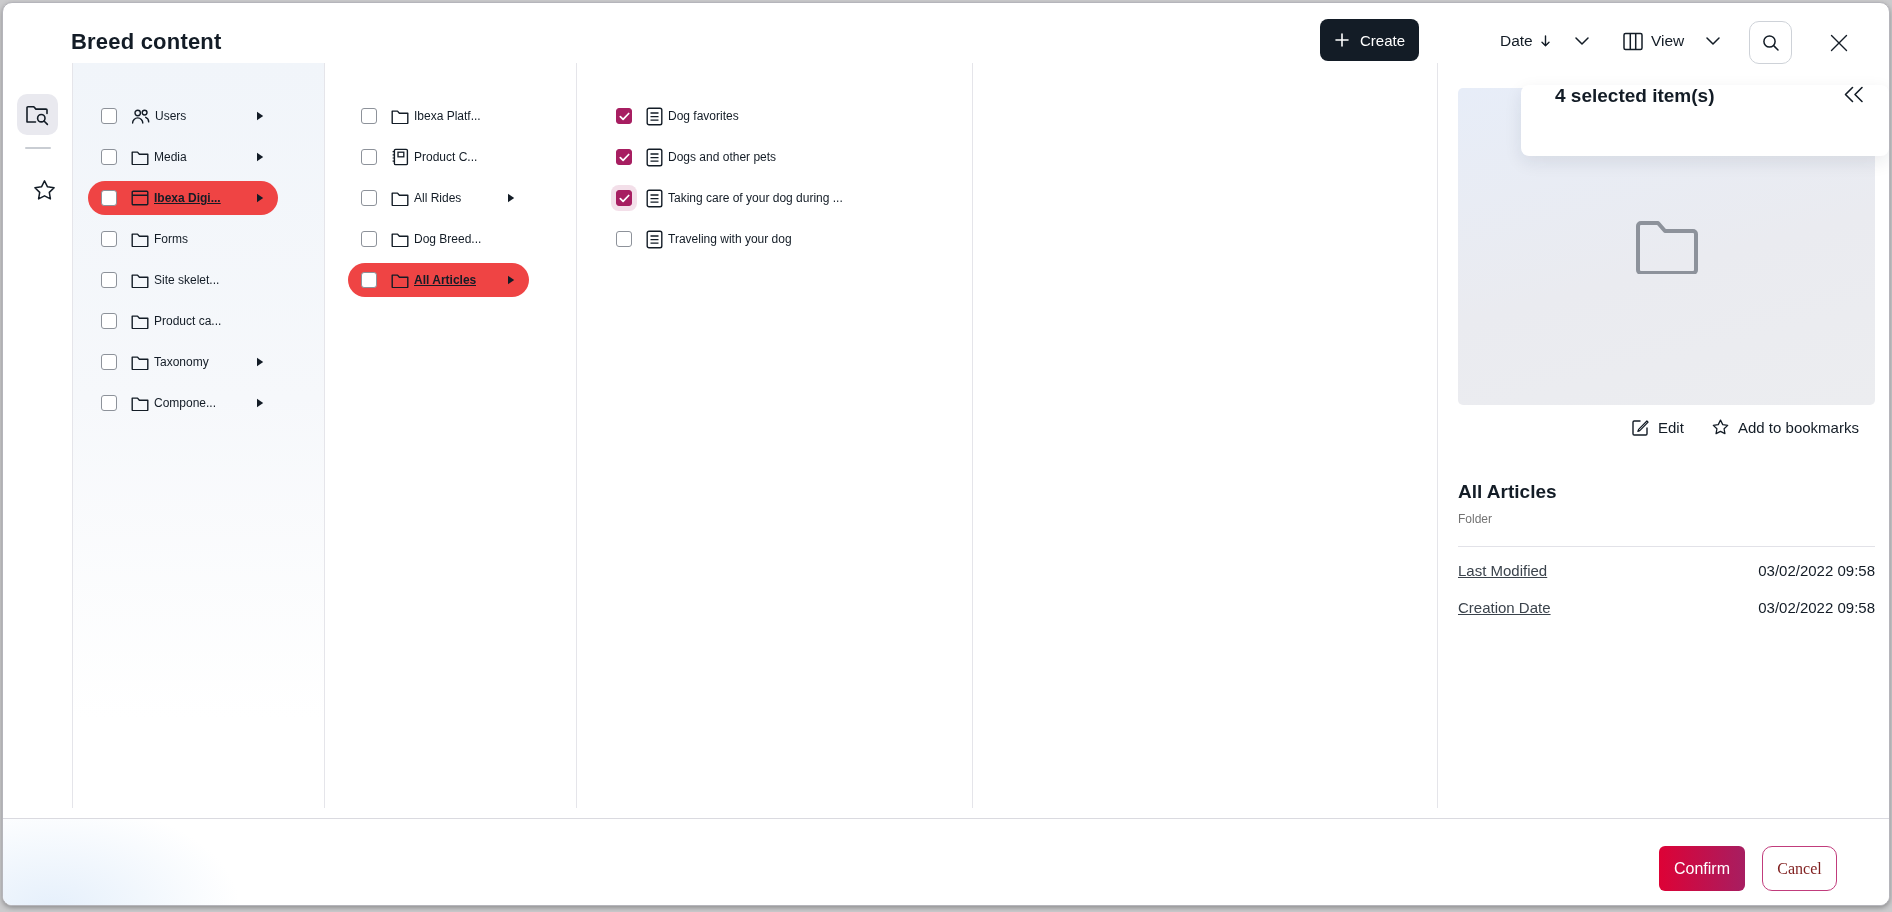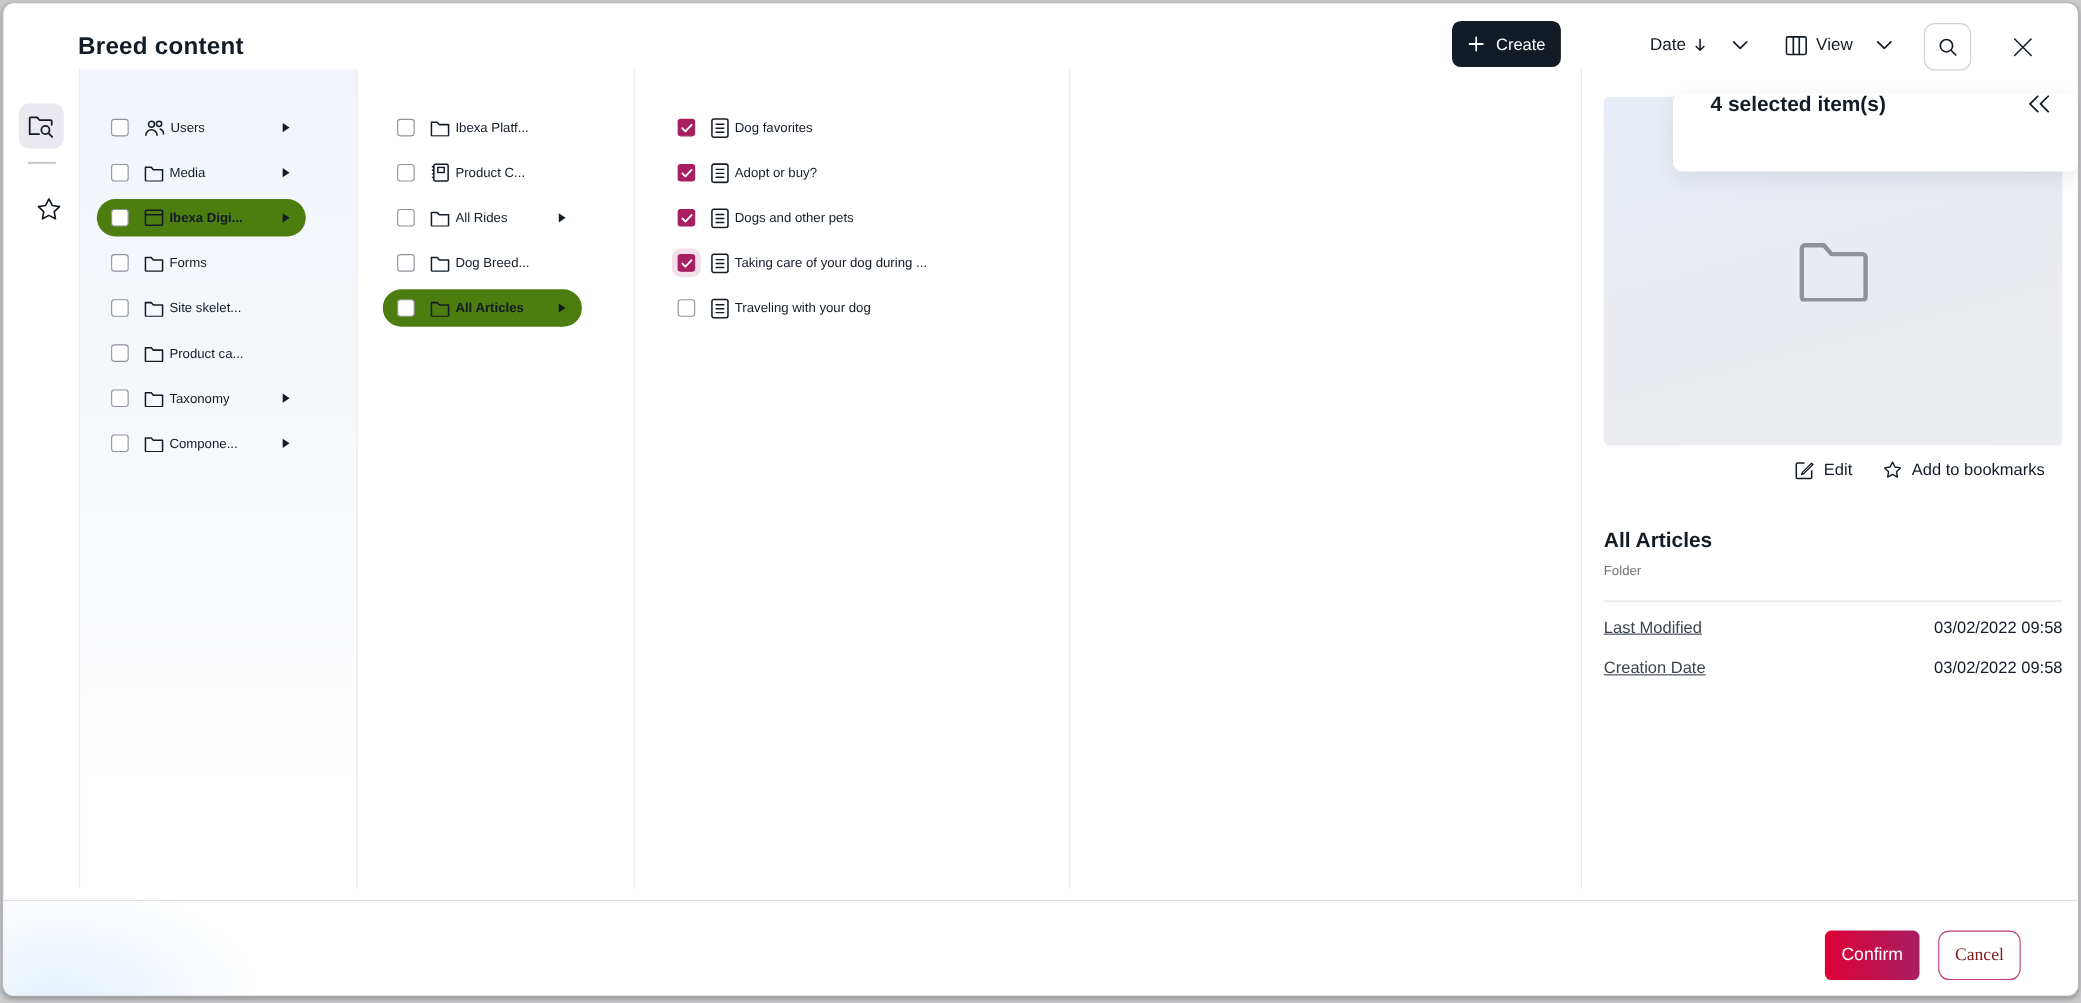--- a/index.html
+++ b/index.html
@@ -25,21 +25,21 @@
       align-items:center;justify-content:center;cursor:pointer;}
   .rail-btn.active{background:#e9e9ef;}
   .rail-hr{position:absolute;left:22px;top:144px;width:26px;height:2px;background:#c9cdd3;border-radius:1px;}
   .star-rail{position:absolute;left:21px;top:166px;cursor:pointer;}
   
   .col1-bg{position:absolute;left:70px;top:60px;width:251px;bottom:97px;
       background:linear-gradient(180deg,#f1f5fa 0%,#f6f8fb 45%,#ffffff 88%);}
   .treecol{position:absolute;top:96px;}
   .tree-row{display:flex;align-items:center;height:34px;margin-bottom:7px;padding:0 13px;border-radius:17px;
       position:relative;cursor:pointer;}
-  .tree-row.selected{background:#4d7c0f;}
+  .tree-row.selected{background:#ef4444;text-decoration:underline;}
   .tree-row.selected .tree-label{font-weight:700;}
   .cb{flex:none;width:16px;height:16px;box-sizing:border-box;border:1px solid #8d929a;border-radius:3px;background:#fff;
       display:inline-flex;align-items:center;justify-content:center;cursor:pointer;}
   .cb.checked{background:#a71e61;border-color:#a71e61;}
   .cb.glow{box-shadow:0 0 0 5px rgba(167,30,97,.14);}
   .tree-ic{margin-left:14px;display:inline-flex;line-height:0;}
   .tree-label{margin-left:5px;font-size:12px;white-space:nowrap;overflow:hidden;}
   .caret{position:absolute;right:14px;display:inline-flex;line-height:0;cursor:pointer;}
   
   .preview-card{position:absolute;left:1455px;top:85px;width:417px;height:317px;border-radius:5px;
@@ -338,34 +338,20 @@
           <svg width="11" height="9" viewBox="0 0 11 9">
             <path d="M1.3 4.6 4.1 7.4 9.7 1.5" fill="none" stroke="#fff" stroke-width="1.7" stroke-linecap="round" stroke-linejoin="round"></path>
           </svg>
         </span>
         <span class="tree-ic">
           <svg width="17" height="19" viewBox="0 0 17 19">
             <rect x="1.2" y="1.2" width="14.6" height="16.6" rx="1.8" fill="none" stroke="#131c26" stroke-width="1.4"></rect>
             <path d="M4.5 6h8M4.5 9.6h8M4.5 13.2h8" stroke="#131c26" stroke-width="1.3"></path>
           </svg>
         </span>
-        <span class="tree-label">Adopt or buy?</span>
-      </div>
-      <div class="tree-row">
-        <span class="cb checked">
-          <svg width="11" height="9" viewBox="0 0 11 9">
-            <path d="M1.3 4.6 4.1 7.4 9.7 1.5" fill="none" stroke="#fff" stroke-width="1.7" stroke-linecap="round" stroke-linejoin="round"></path>
-          </svg>
-        </span>
-        <span class="tree-ic">
-          <svg width="17" height="19" viewBox="0 0 17 19">
-            <rect x="1.2" y="1.2" width="14.6" height="16.6" rx="1.8" fill="none" stroke="#131c26" stroke-width="1.4"></rect>
-            <path d="M4.5 6h8M4.5 9.6h8M4.5 13.2h8" stroke="#131c26" stroke-width="1.3"></path>
-          </svg>
-        </span>
         <span class="tree-label">Dogs and other pets</span>
       </div>
       <div class="tree-row">
         <span class="cb checked glow">
           <svg width="11" height="9" viewBox="0 0 11 9">
             <path d="M1.3 4.6 4.1 7.4 9.7 1.5" fill="none" stroke="#fff" stroke-width="1.7" stroke-linecap="round" stroke-linejoin="round"></path>
           </svg>
         </span>
         <span class="tree-ic">
           <svg width="17" height="19" viewBox="0 0 17 19">

